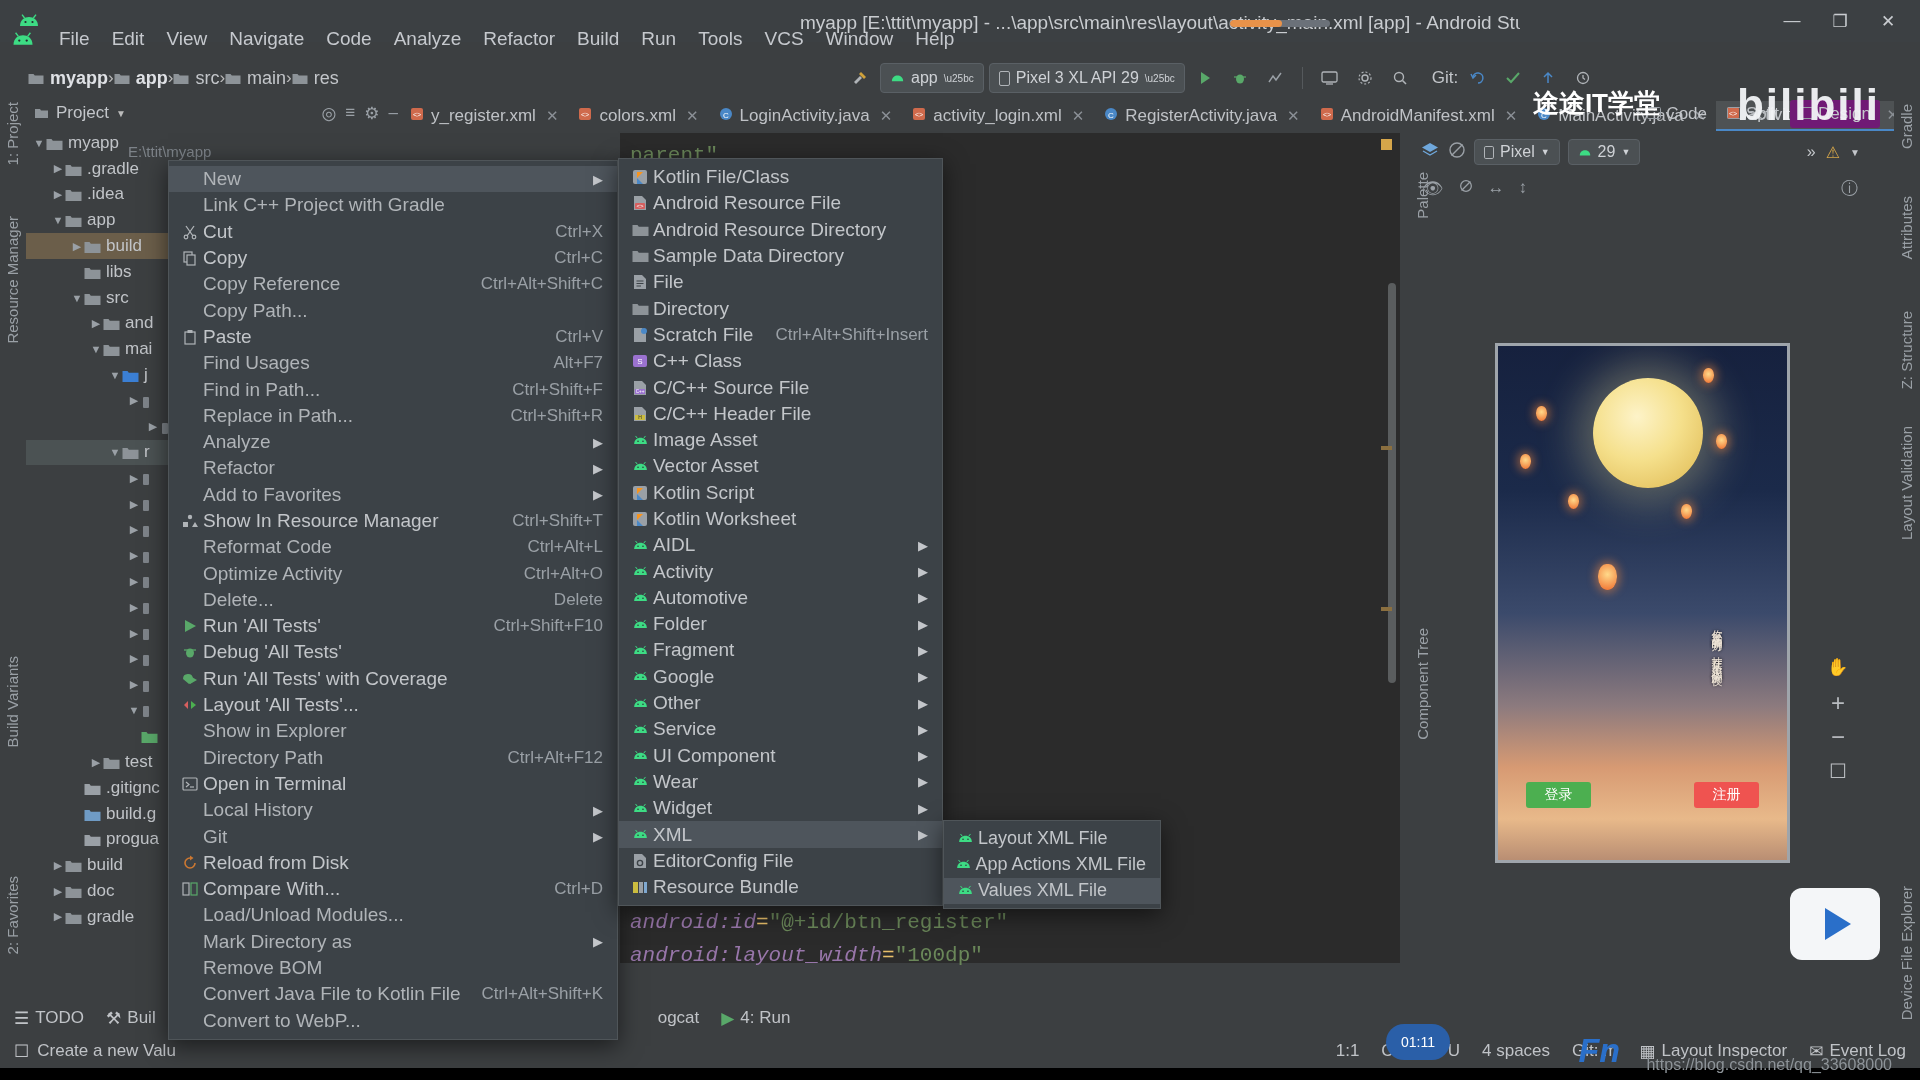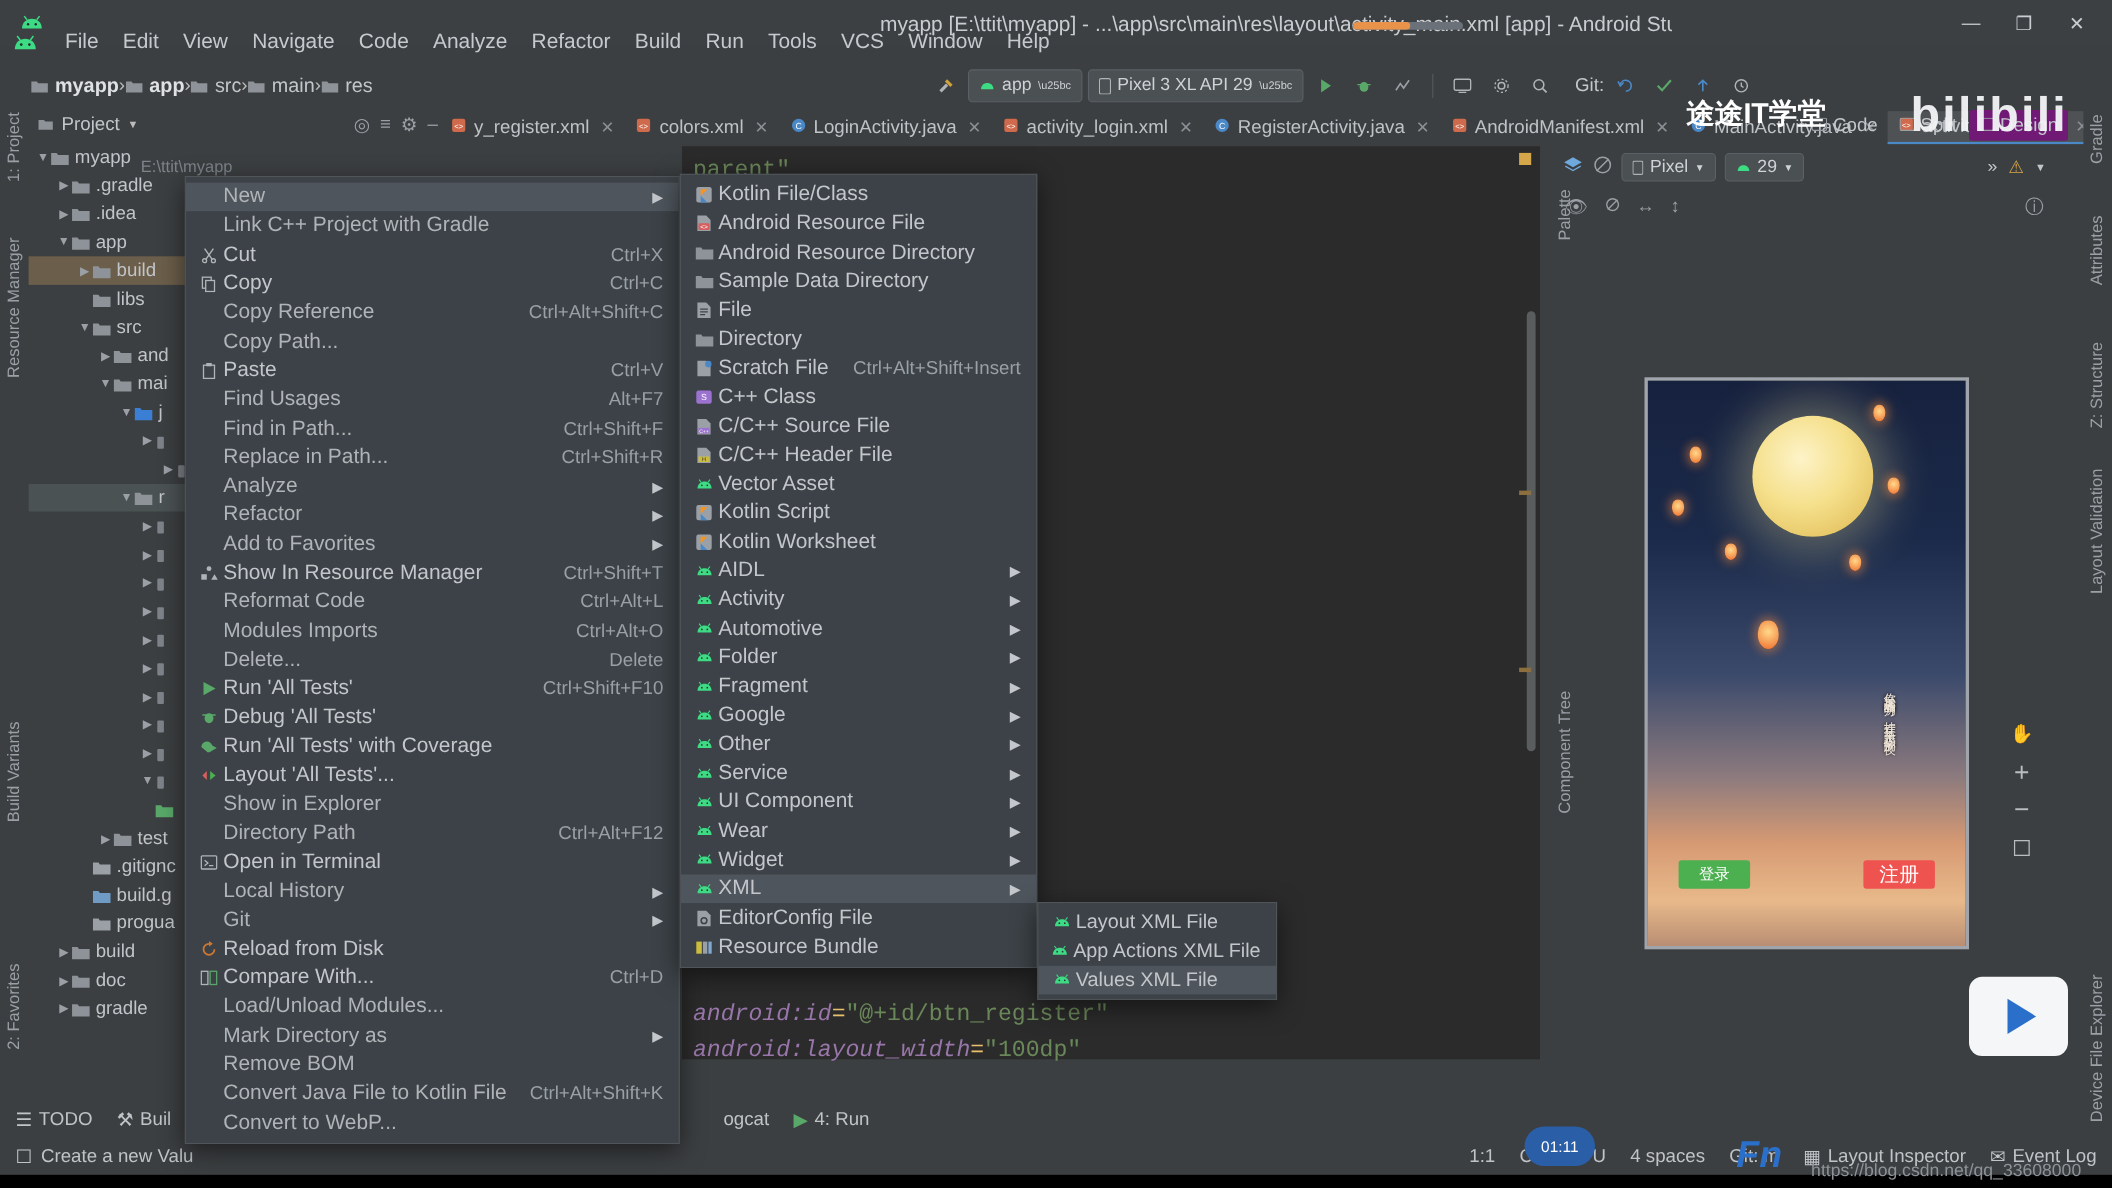--- a/index.html
+++ b/index.html
@@ -98,21 +98,21 @@
     border:3px solid #9fa5ab; overflow:hidden;
   }
   .moon { position:absolute; left:95px; top:32px; width:110px; height:110px; border-radius:50%;
     background:radial-gradient(circle at 40% 35%, #fdf3c8 0%, #f5e08c 45%, #e8c96a 75%, #d9b95c 100%);
     box-shadow:0 0 40px 16px rgba(250,235,160,0.30); }
   .lantern { position:absolute; width:11px; height:15px; border-radius:45% 45% 50% 50%;
     background:radial-gradient(circle at 50% 40%, #ffd98a, #ef6a2a); box-shadow:0 0 9px 3px rgba(255,140,60,0.45); }
   .lantern.big { width:19px; height:26px; }
   .vtext { position:absolute; right:62px; top:275px; writing-mode:vertical-rl; font-size:11px; color:#f0e6d8; letter-spacing:2px; line-height:17px; text-shadow:0 0 3px rgba(0,0,0,.7); }
   .btn-login { position:absolute; left:28px; bottom:52px; width:65px; height:26px; background:#4caf50; color:#fff; font-size:14px; display:flex; align-items:center; justify-content:center; border-radius:3px; }
-  .btn-reg { position:absolute; right:28px; bottom:52px; width:65px; height:26px; background:#ef5350; color:#fff; font-size:18px; display:flex; align-items:center; justify-content:center; border-radius:3px; }
+  .btn-reg { position:absolute; right:28px; bottom:52px; width:65px; height:26px; background:#ef5350; color:#fff; font-size:14px; display:flex; align-items:center; justify-content:center; border-radius:3px; }
   .pane-side-ico { position:absolute; right:18px; display:flex; align-items:center; justify-content:center; width:28px; height:28px; color:#b9bcc0; }
 
   
   .bottom-tools { position:absolute; left:0; bottom:46px; width:1920px; height:32px; display:flex; align-items:center; padding-left:14px; gap:22px; font-size:17px; color:#c0c3c7; }
   .statusbar { position:absolute; left:0; bottom:12px; width:1920px; height:34px; display:flex; align-items:center; padding-left:14px; font-size:17px; color:#c0c3c7; }
   .status-right { position:absolute; right:14px; display:flex; align-items:center; gap:22px; }
   .blackbar { position:absolute; left:0; bottom:0; width:1920px; height:12px; background:#000; }
 
   
   .ctxmenu {
@@ -846,21 +846,21 @@
         <span class="mlabel">Show In Resource Manager</span>
         <span class="msc">Ctrl+Shift+T</span>
       </div>
       <div class="mrow dim">
         <span class="mi"></span>
         <span class="mlabel">Reformat Code</span>
         <span class="msc">Ctrl+Alt+L</span>
       </div>
       <div class="mrow dim">
         <span class="mi"></span>
-        <span class="mlabel">Modules Imports</span>
+        <span class="mlabel">Optimize Activity</span>
         <span class="msc">Ctrl+Alt+O</span>
       </div>
       <div class="mrow dim">
         <span class="mi"></span>
         <span class="mlabel">Delete...</span>
         <span class="msc">Delete</span>
       </div>
       <div class="mrow">
         <span class="mi">
           <svg width="16" height="16" viewBox="0 0 16 16">
@@ -1056,20 +1056,32 @@
       </div>
       <div class="mrow">
         <span class="mi">
           <svg width="14" height="16" viewBox="0 0 14 16">
             <path d="M1 1 L9 1 L13 5 L13 15 L1 15 Z" fill="#9aa0a6"></path>
             <rect x="2" y="9" width="10" height="5" fill="#cbbc3f"></rect>
             <text x="7" y="13.3" font-size="5" fill="#333" text-anchor="middle">H</text>
           </svg>
         </span>
         <span class="mlabel">C/C++ Header File</span>
+      </div>
+      <div class="mrow">
+        <span class="mi">
+          <svg width="17" height="13" viewBox="0 0 24 18">
+            <path d="M3 14 C3 8 7.5 5 12 5 C16.5 5 21 8 21 14 Z" fill="#3ddc84"></path>
+            <circle cx="8.5" cy="10" r="1.1" fill="#2b3036"></circle>
+            <circle cx="15.5" cy="10" r="1.1" fill="#2b3036"></circle>
+            <line x1="5" y1="2.6" x2="7.6" y2="6" stroke="#3ddc84" stroke-width="1.4"></line>
+            <line x1="19" y1="2.6" x2="16.4" y2="6" stroke="#3ddc84" stroke-width="1.4"></line>
+          </svg>
+        </span>
+        <span class="mlabel">Image Asset</span>
       </div>
       <div class="mrow">
         <span class="mi">
           <svg width="17" height="13" viewBox="0 0 24 18">
             <path d="M3 14 C3 8 7.5 5 12 5 C16.5 5 21 8 21 14 Z" fill="#3ddc84"></path>
             <circle cx="8.5" cy="10" r="1.1" fill="#2b3036"></circle>
             <circle cx="15.5" cy="10" r="1.1" fill="#2b3036"></circle>
             <line x1="5" y1="2.6" x2="7.6" y2="6" stroke="#3ddc84" stroke-width="1.4"></line>
             <line x1="19" y1="2.6" x2="16.4" y2="6" stroke="#3ddc84" stroke-width="1.4"></line>
           </svg>

